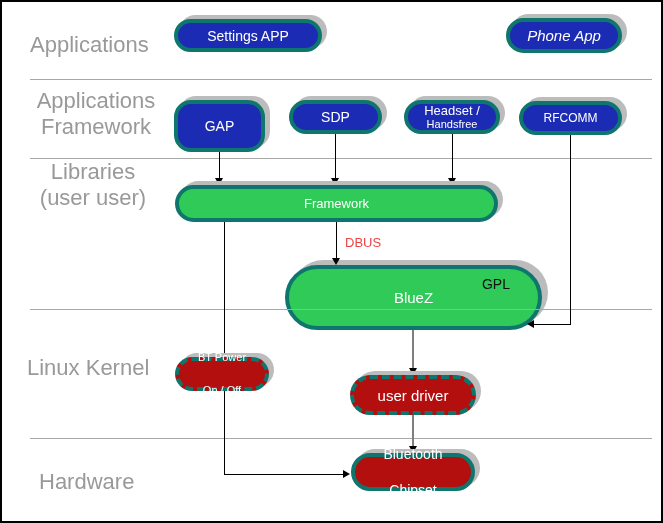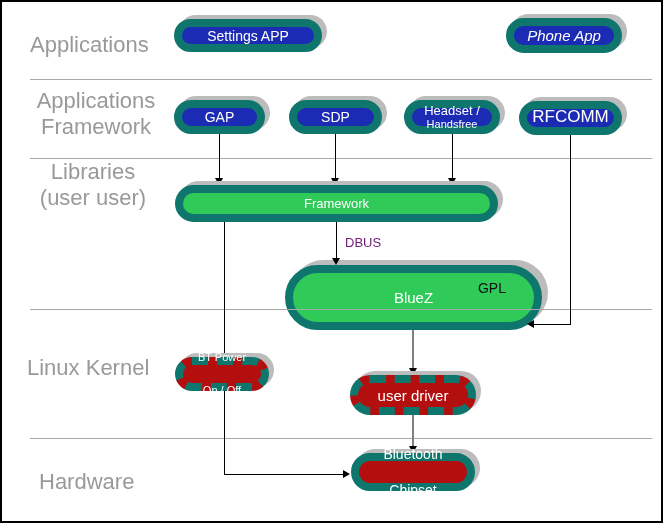--- a/index.html
+++ b/index.html
@@ -16,34 +16,34 @@
   #lbl-libraries{left:8px;top:157px;width:166px;}
   #lbl-linuxkernel{left:25px;top:353px;}
   #lbl-hardware{left:37px;top:467px;}
   
   .divider{position:absolute;left:28px;width:622px;height:1px;background:#a8a8a8;z-index:2;}
   #div1{top:77px;} #div2{top:156px;} #div3{top:307px;} #div4{top:436px;}
   
   .pill{
     position:absolute;box-sizing:border-box;z-index:4;
     display:flex;flex-direction:column;align-items:center;justify-content:center;
-    text-align:center;color:#ffffff;border:8px solid #0f766e;
+    text-align:center;color:#ffffff;border:4px solid #0f766e;
     box-shadow:5px -4px 0 #bcbcbc;
   }
   .blue{background:#1b2bb3;}
   .green{background:#2fca58;}
   .red{background:#b30f0f;gap:20px;}
   .dashed{border-style:dashed;}
   #n-settings{left:172px;top:17px;width:148px;height:33px;border-radius:17px;font-size:14px;}
   #n-phone{left:504px;top:16px;width:116px;height:35px;border-radius:18px;font-size:15px;font-style:italic;}
-  #n-gap{left:172px;top:98px;width:91px;height:34px;border-radius:17px;font-size:14px;}
+  #n-gap{left:172px;top:98px;width:91px;height:52px;border-radius:17px;font-size:14px;}
   #n-sdp{left:287px;top:98px;width:93px;height:34px;border-radius:17px;font-size:14px;}
   #n-headset{left:402px;top:98px;width:96px;height:34px;border-radius:17px;font-size:13px;line-height:14px;}
   #n-headset .sub{font-size:11px;line-height:12px;}
-  #n-rfcomm{left:517px;top:99px;width:103px;height:34px;border-radius:17px;font-size:17px;justify-content:flex-end;}
+  #n-rfcomm{left:517px;top:99px;width:103px;height:34px;border-radius:17px;font-size:12px;}
   #n-framework{left:173px;top:183px;width:323px;height:37px;border-radius:19px;font-size:13px;}
   #n-bluez{left:283px;top:263px;width:257px;height:65px;border-radius:33px;font-size:15px;z-index:1;box-shadow:6px -5px 0 #bcbcbc;}
   #n-bluez .tag{position:absolute;right:28px;top:7px;color:#111;font-size:14px;}
   #n-btpower{left:173px;top:355px;width:94px;height:34px;border-radius:17px;font-size:11px;line-height:13px;}
   #n-uart{left:348px;top:373px;width:126px;height:40px;border-radius:20px;font-size:15px;}
   #n-chipset{left:349px;top:451px;width:124px;height:38px;border-radius:19px;font-size:14px;line-height:16px;}
   
   .vline{position:absolute;width:1px;background:#000;z-index:3;}
   .hline{position:absolute;height:1px;background:#000;z-index:3;}
   .gline{position:absolute;width:2px;background:#7f7f7f;z-index:3;}
@@ -64,21 +64,21 @@
   .arr.right{border-top:4px solid transparent;border-bottom:4px solid transparent;border-left:7px solid #000;}
   #a-gap{left:213px;top:176px;}
   #a-sdp{left:329px;top:176px;}
   #a-headset{left:446px;top:176px;}
   #a-dbus{left:330px;top:256px;}
   #a-rfcomm{left:525px;top:318px;}
   #a-fwchip{left:341px;top:468px;}
   #a-bluez-uart{left:407px;top:366px;}
   #a-uart-chip{left:407px;top:444px;}
   
-  .edgelabel{position:absolute;color:#701a75;font-size:13px;z-index:3;}
+  .edgelabel{position:absolute;color:#ef4444;font-size:13px;z-index:3;}
   #lbl-dbus{left:343px;top:233px;}
 </style>
 </head>
 <body>
 
 <div id="frame">
 
   <div class="divider" id="div1"></div>
   <div class="divider" id="div2"></div>
   <div class="divider" id="div3"></div>

